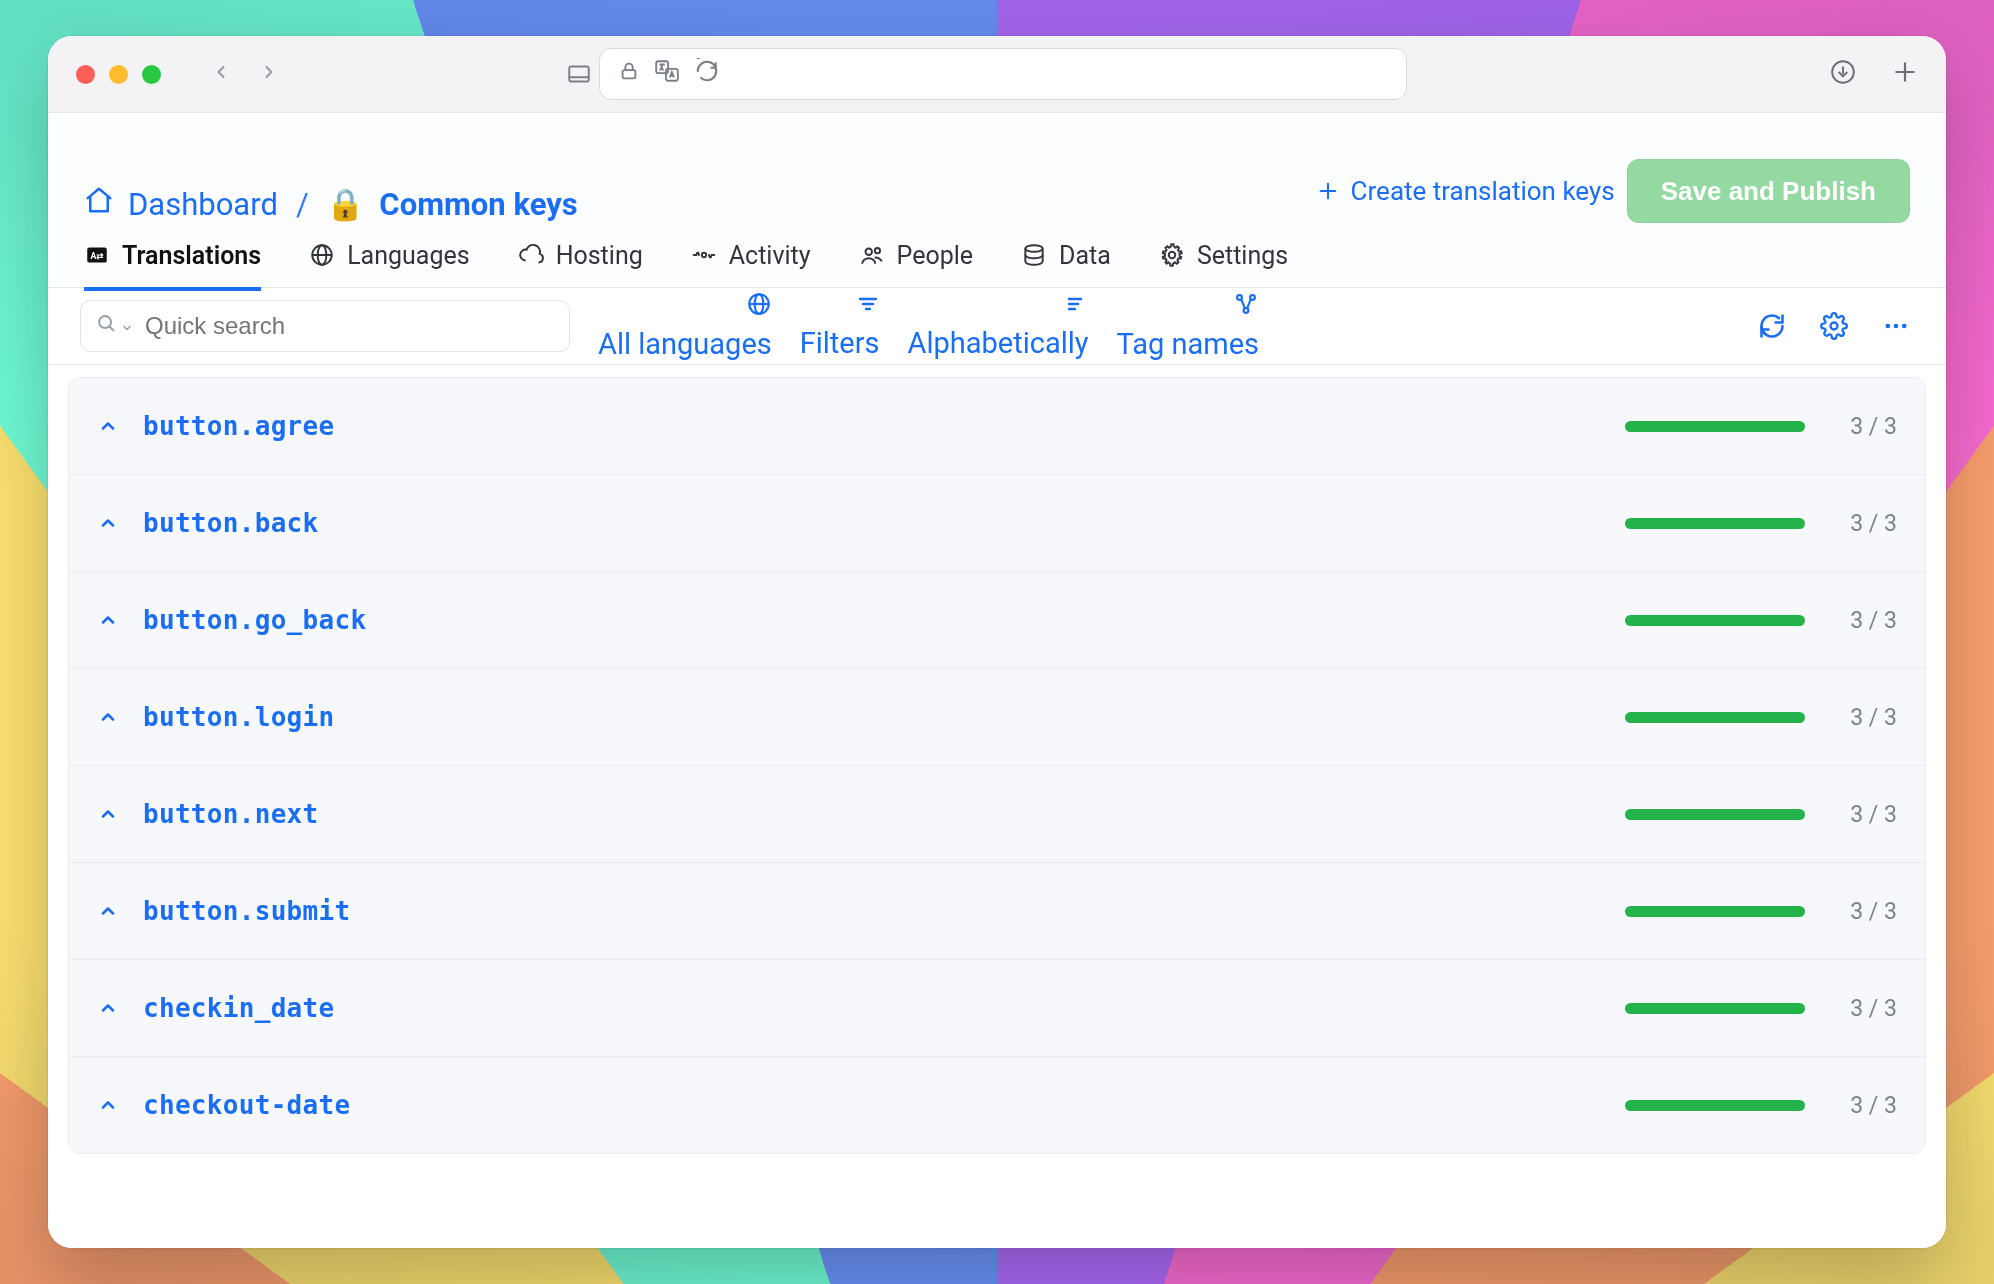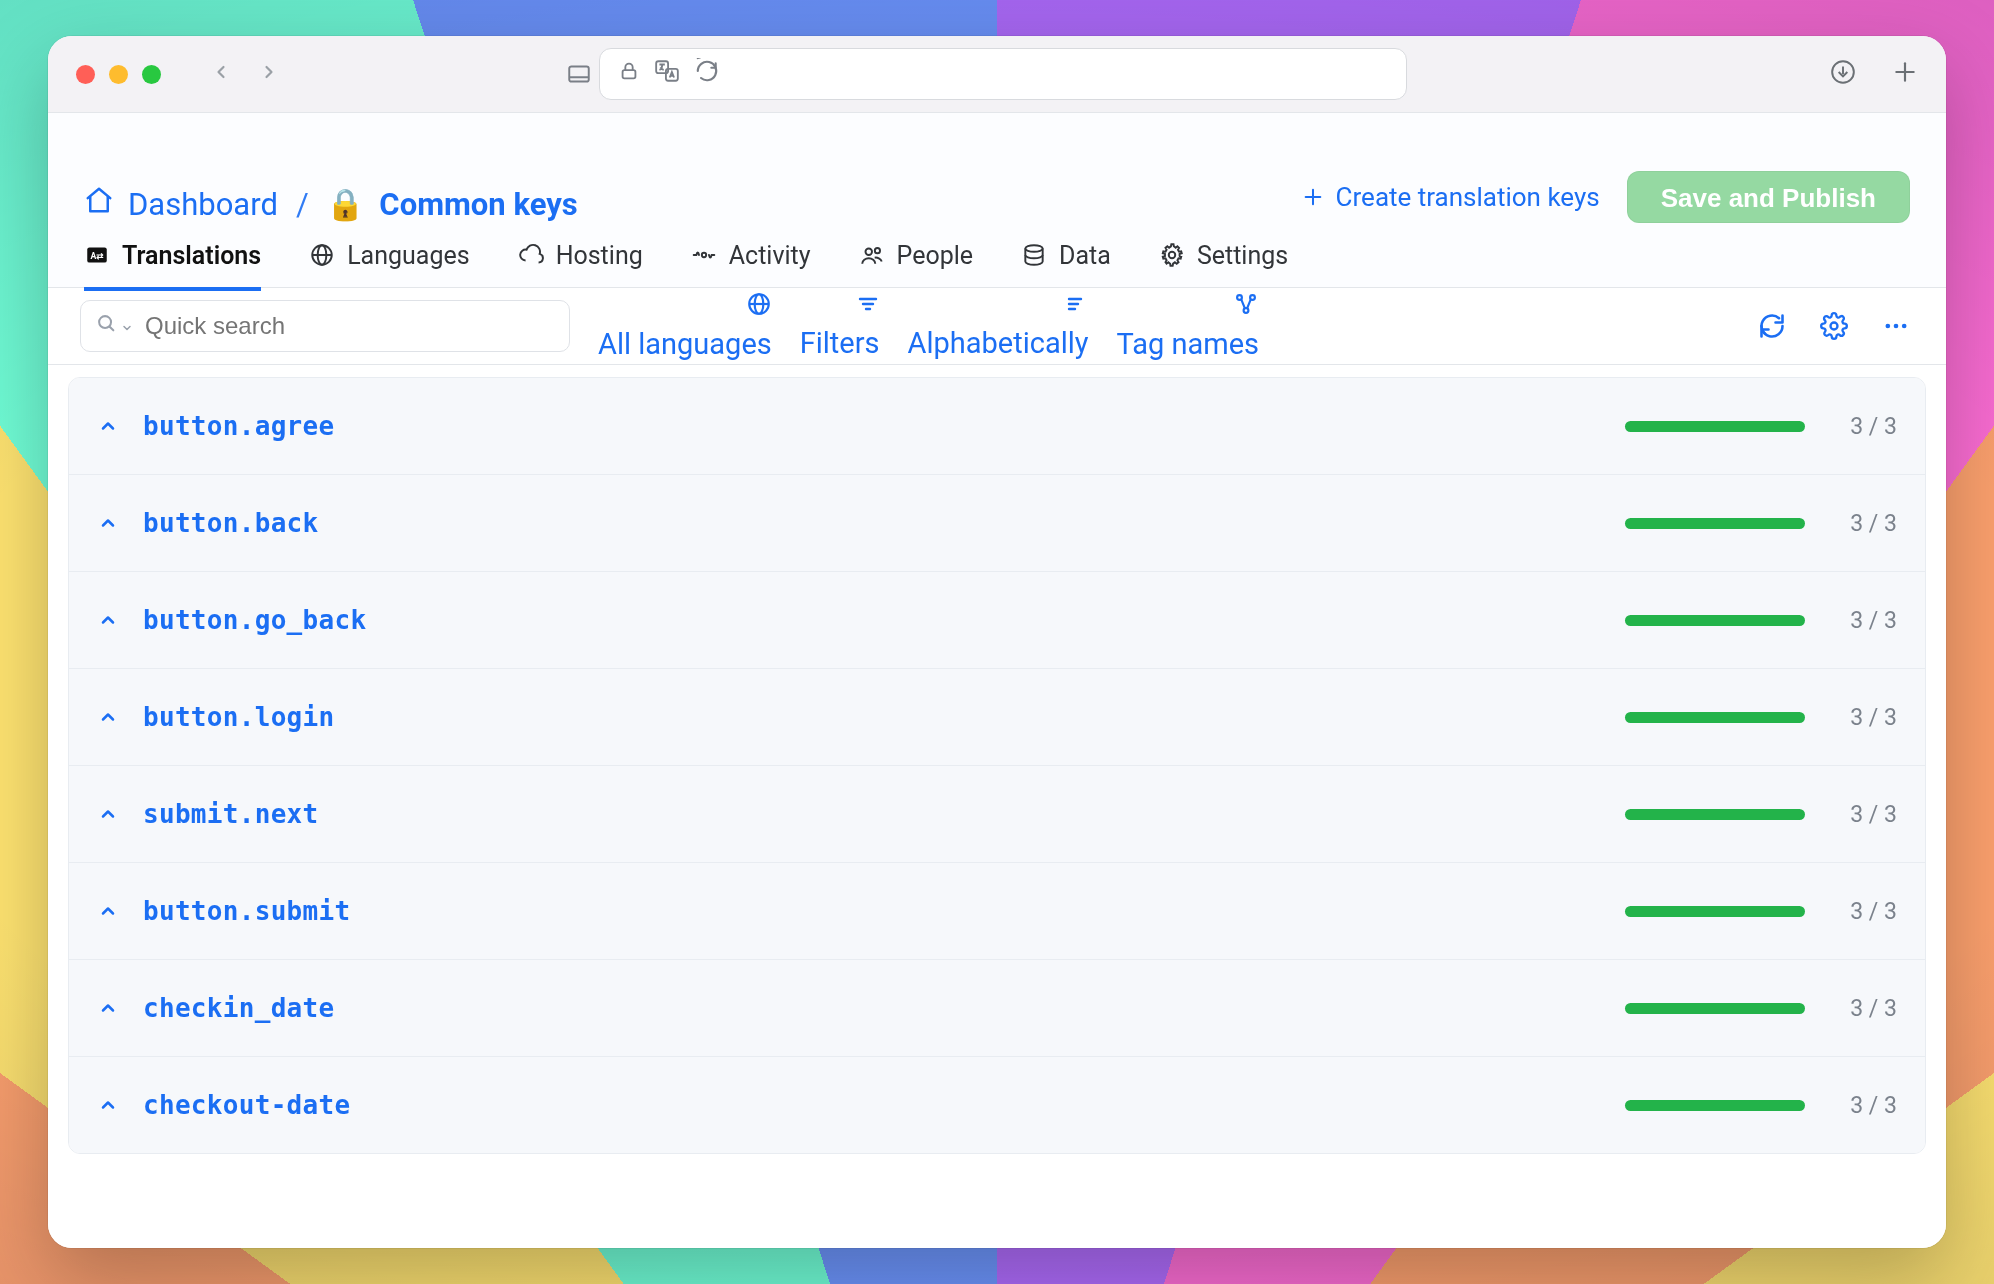--- a/index.html
+++ b/index.html
@@ -54,25 +54,25 @@
   .icon22{width:26px;height:26px;}
   .icon20{width:22px;height:22px;}
   
   .page{flex:1;background:#fff;display:flex;flex-direction:column;overflow:hidden;}
   .header{
     height:110px;background:#fcfdff;display:flex;align-items:flex-end;padding:0 36px;gap:24px;
   }
   .breadcrumb{display:flex;align-items:center;gap:14px;font-size:31px;color:var(--blue);}
   .breadcrumb .sep{color:var(--blue);opacity:.9;margin:0 4px;}
   .breadcrumb .proj{font-weight:700;}
-  .header-actions{margin-left:auto;display:flex;align-items:center;gap:27px;}
+  .header-actions{margin-left:auto;display:flex;align-items:center;gap:12px;}
   .link-btn{display:flex;align-items:center;gap:12px;color:var(--blue);font-size:26px;cursor:pointer;}
   .save-btn{
     background:var(--green-btn);color:#fff;font-weight:700;font-size:26px;
-    border:none;border-radius:12px;height:52px;padding:12px 34px;cursor:pointer;
+    border:none;border-radius:12px;height:64px;padding:12px 34px;cursor:pointer;
     box-shadow:inset 0 0 0 1px rgba(0,0,0,.04);
   }
   
   .tabs{height:64px;background:#fcfdff;border-bottom:1px solid var(--border);display:flex;align-items:center;gap:48px;padding:0 36px;}
   .tab{display:flex;align-items:center;gap:12px;color:#323539;font-size:25px;cursor:pointer;height:100%;}
   .tab.active{color:#111;border-bottom:4px solid var(--blue);font-weight:600;padding-top:4px;}
   .tab svg{width:26px;height:26px;}
   .tab.active .boxicon{fill:#111;}
   
   .toolbar{height:76px;display:flex;align-items:center;gap:28px;padding:0 20px 0 20px;border-bottom:1px solid var(--border);}
@@ -381,21 +381,21 @@
               <div class="bar"></div>
               <span class="ratio">3 / 3</span>
             </div>
           </div>
           <div class="row">
             <span class="caret">
               <svg width="20" height="20" viewBox="0 0 24 24" fill="none" stroke="currentColor" stroke-width="3" stroke-linecap="round" stroke-linejoin="round">
                 <polyline points="6 15 12 9 18 15"></polyline>
               </svg>
             </span>
-            <span class="key">submit.next</span>
+            <span class="key">button.next</span>
             <div class="row-right">
               <div class="bar"></div>
               <span class="ratio">3 / 3</span>
             </div>
           </div>
           <div class="row">
             <span class="caret">
               <svg width="20" height="20" viewBox="0 0 24 24" fill="none" stroke="currentColor" stroke-width="3" stroke-linecap="round" stroke-linejoin="round">
                 <polyline points="6 15 12 9 18 15"></polyline>
               </svg>

